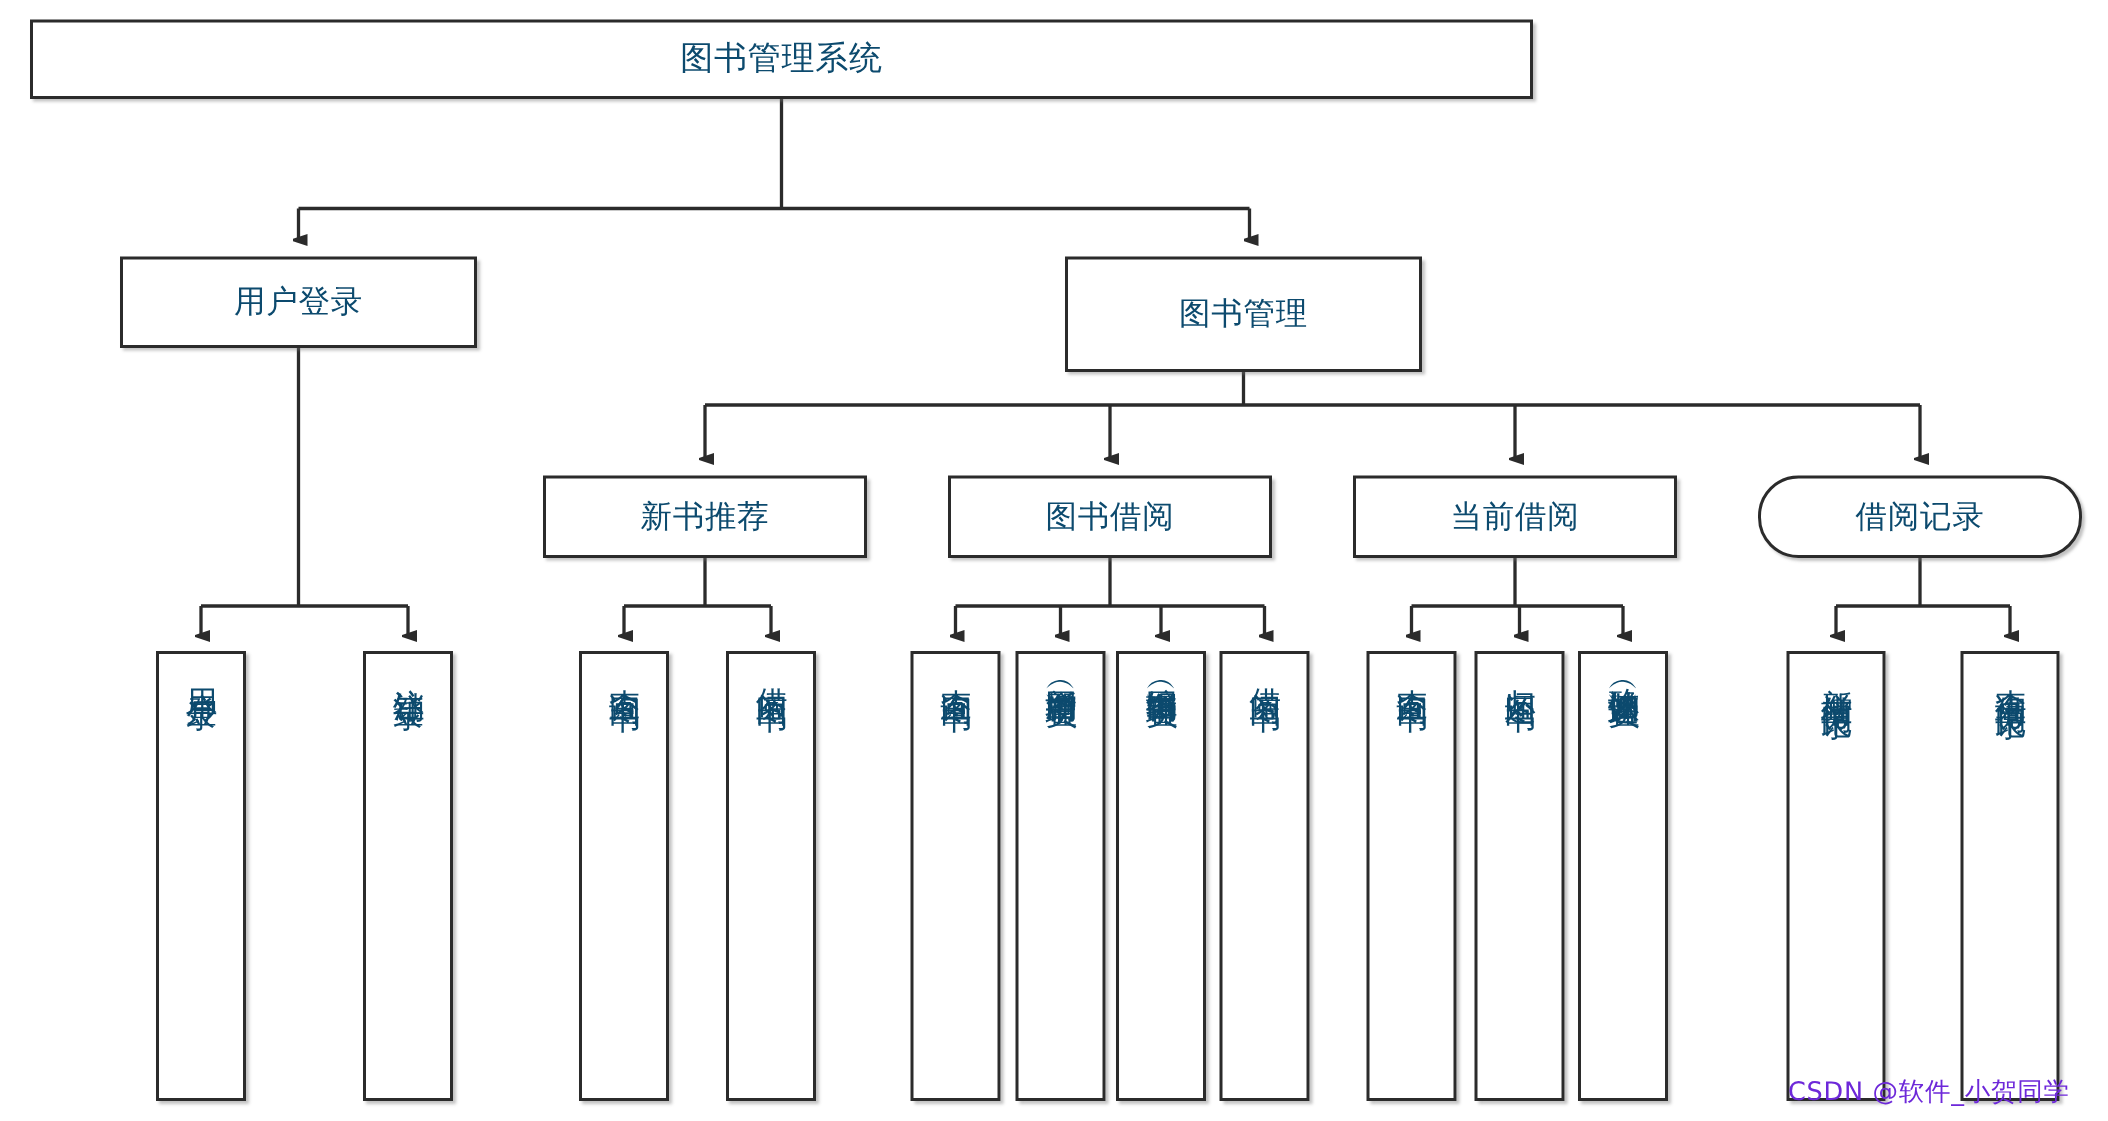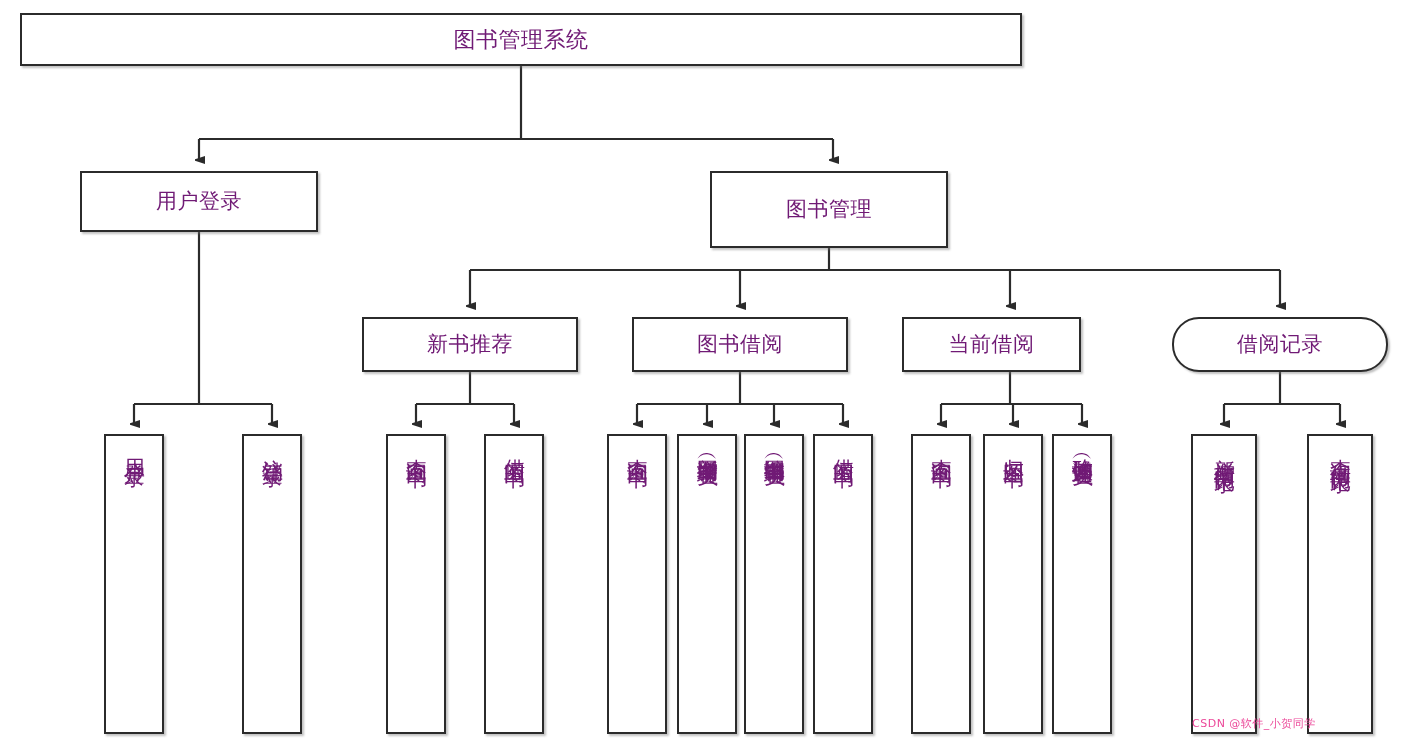--- a/index.html
+++ b/index.html
@@ -28,21 +28,21 @@
   }
   .node {
     position: absolute;
     box-sizing: border-box;
     background: #ffffff;
     border: 2px solid #2b2b2b;
     box-shadow: 2px 2px 2px rgba(120,120,120,0.45);
     display: flex;
     align-items: center;
     justify-content: center;
-    color: #701a75;
+    color: #0c4a6e;
   }
   .node .label {
     font-size: 21px;
     line-height: 1.15;
     letter-spacing: 0.5px;
     white-space: nowrap;
   }
   .node.root .label { font-size: 22px; }
   .node.leaf {
     align-items: flex-start;
@@ -55,22 +55,22 @@
     font-size: 21px;
     line-height: 1.0;
     letter-spacing: 3px;
     white-space: nowrap;
   }
   .node.leaf.tall .label {
     letter-spacing: 1px;
   }
   .watermark {
     position: absolute;
-    font-size: 11px;
-    color: #ec4899;
+    font-size: 17px;
+    color: #6d28d9;
     white-space: nowrap;
     letter-spacing: 0.5px;
   }
 </style>
 </head>
 <body>
 
 <div id="diagram">
 
   <svg class="connectors" viewBox="0 0 1405 747" xmlns="http://www.w3.org/2000/svg">
@@ -133,21 +133,21 @@
   <div class="node" id="node-book-manage" style="left: 710px; top: 171px; width: 238px; height: 77px;">
     <span class="label">图书管理</span>
   </div>
 
   <div class="node" id="node-new-book-recommend" style="left: 362px; top: 317px; width: 216px; height: 55px;">
     <span class="label">新书推荐</span>
   </div>
   <div class="node" id="node-book-borrow" style="left: 632px; top: 317px; width: 216px; height: 55px;">
     <span class="label">图书借阅</span>
   </div>
-  <div class="node" id="node-current-borrow" style="left: 902px; top: 317px; width: 179px; height: 55px; text-align: right;">
+  <div class="node" id="node-current-borrow" style="left: 902px; top: 317px; width: 216px; height: 55px; text-align: right;">
     <span class="label">当前借阅</span>
   </div>
   <div class="node" id="node-borrow-record" style="left: 1172px; top: 317px; width: 216px; height: 55px; border-radius: 27px;">
     <span class="label">借阅记录</span>
   </div>
 
   <div class="node leaf" id="node-leaf-0" style="left: 104px; top: 434px; width: 60px; height: 300px;">
     <span class="label">用户登录</span>
   </div>
   <div class="node leaf" id="node-leaf-1" style="left: 242px; top: 434px; width: 60px; height: 300px;">

